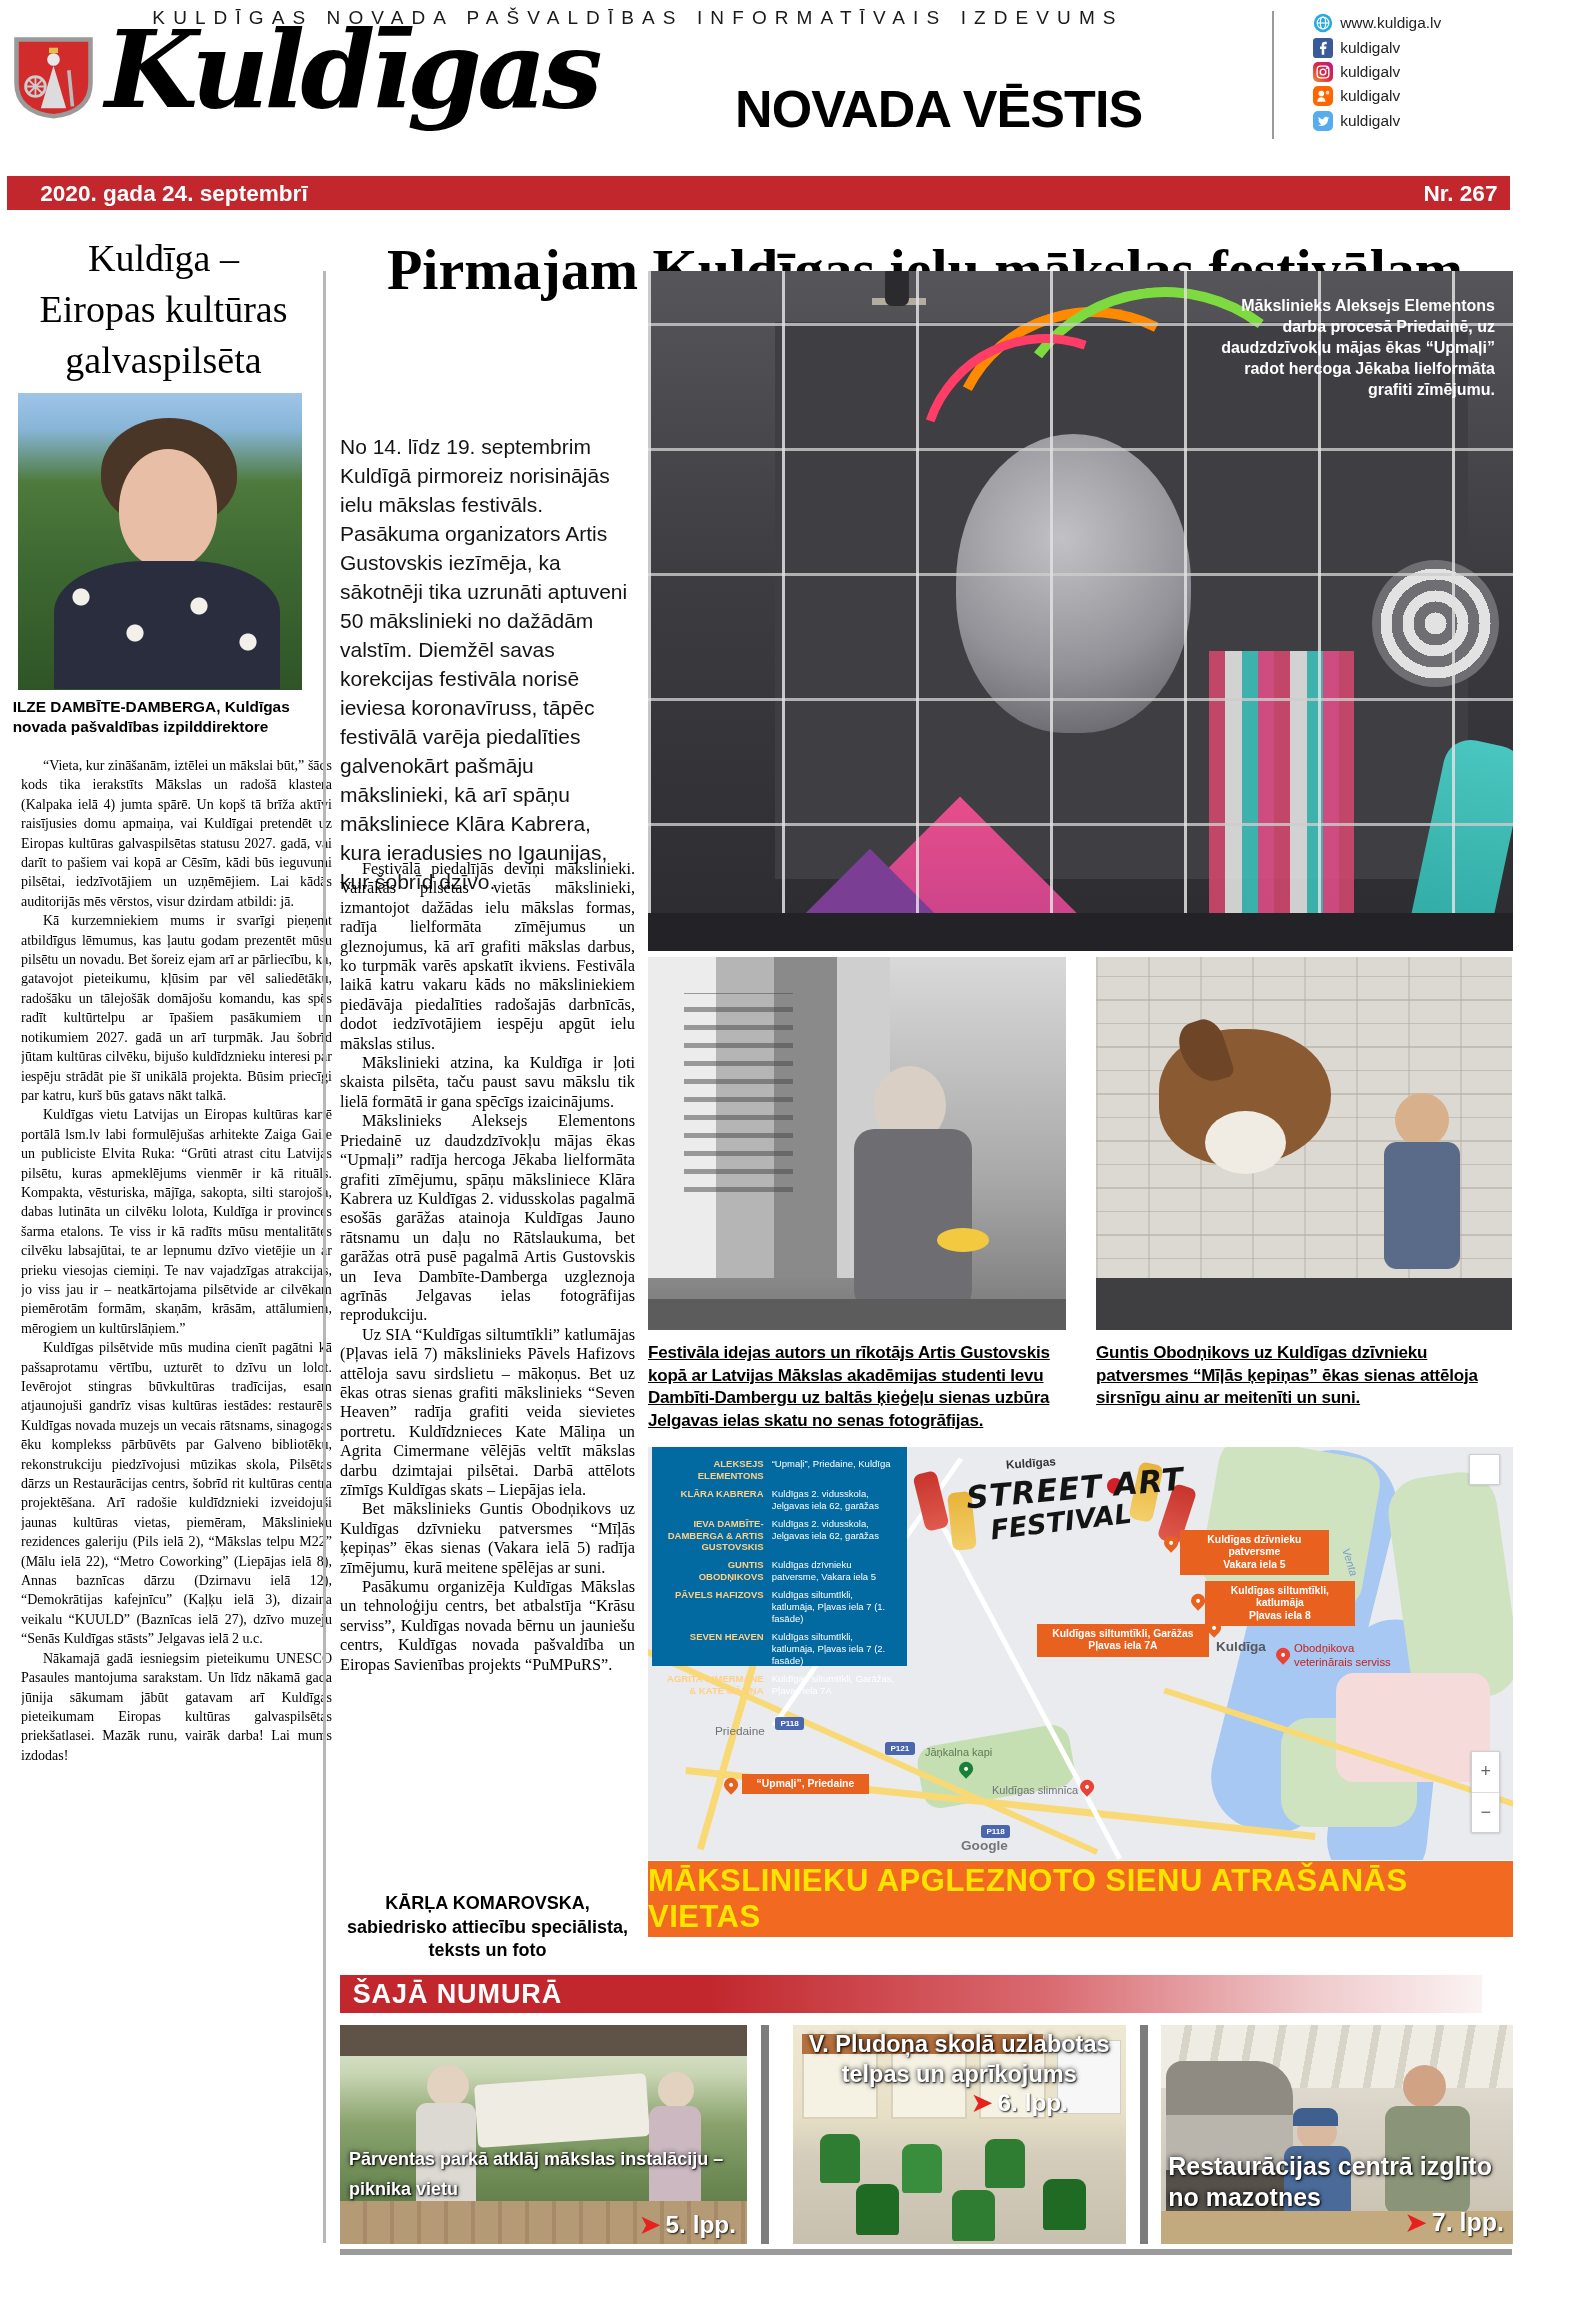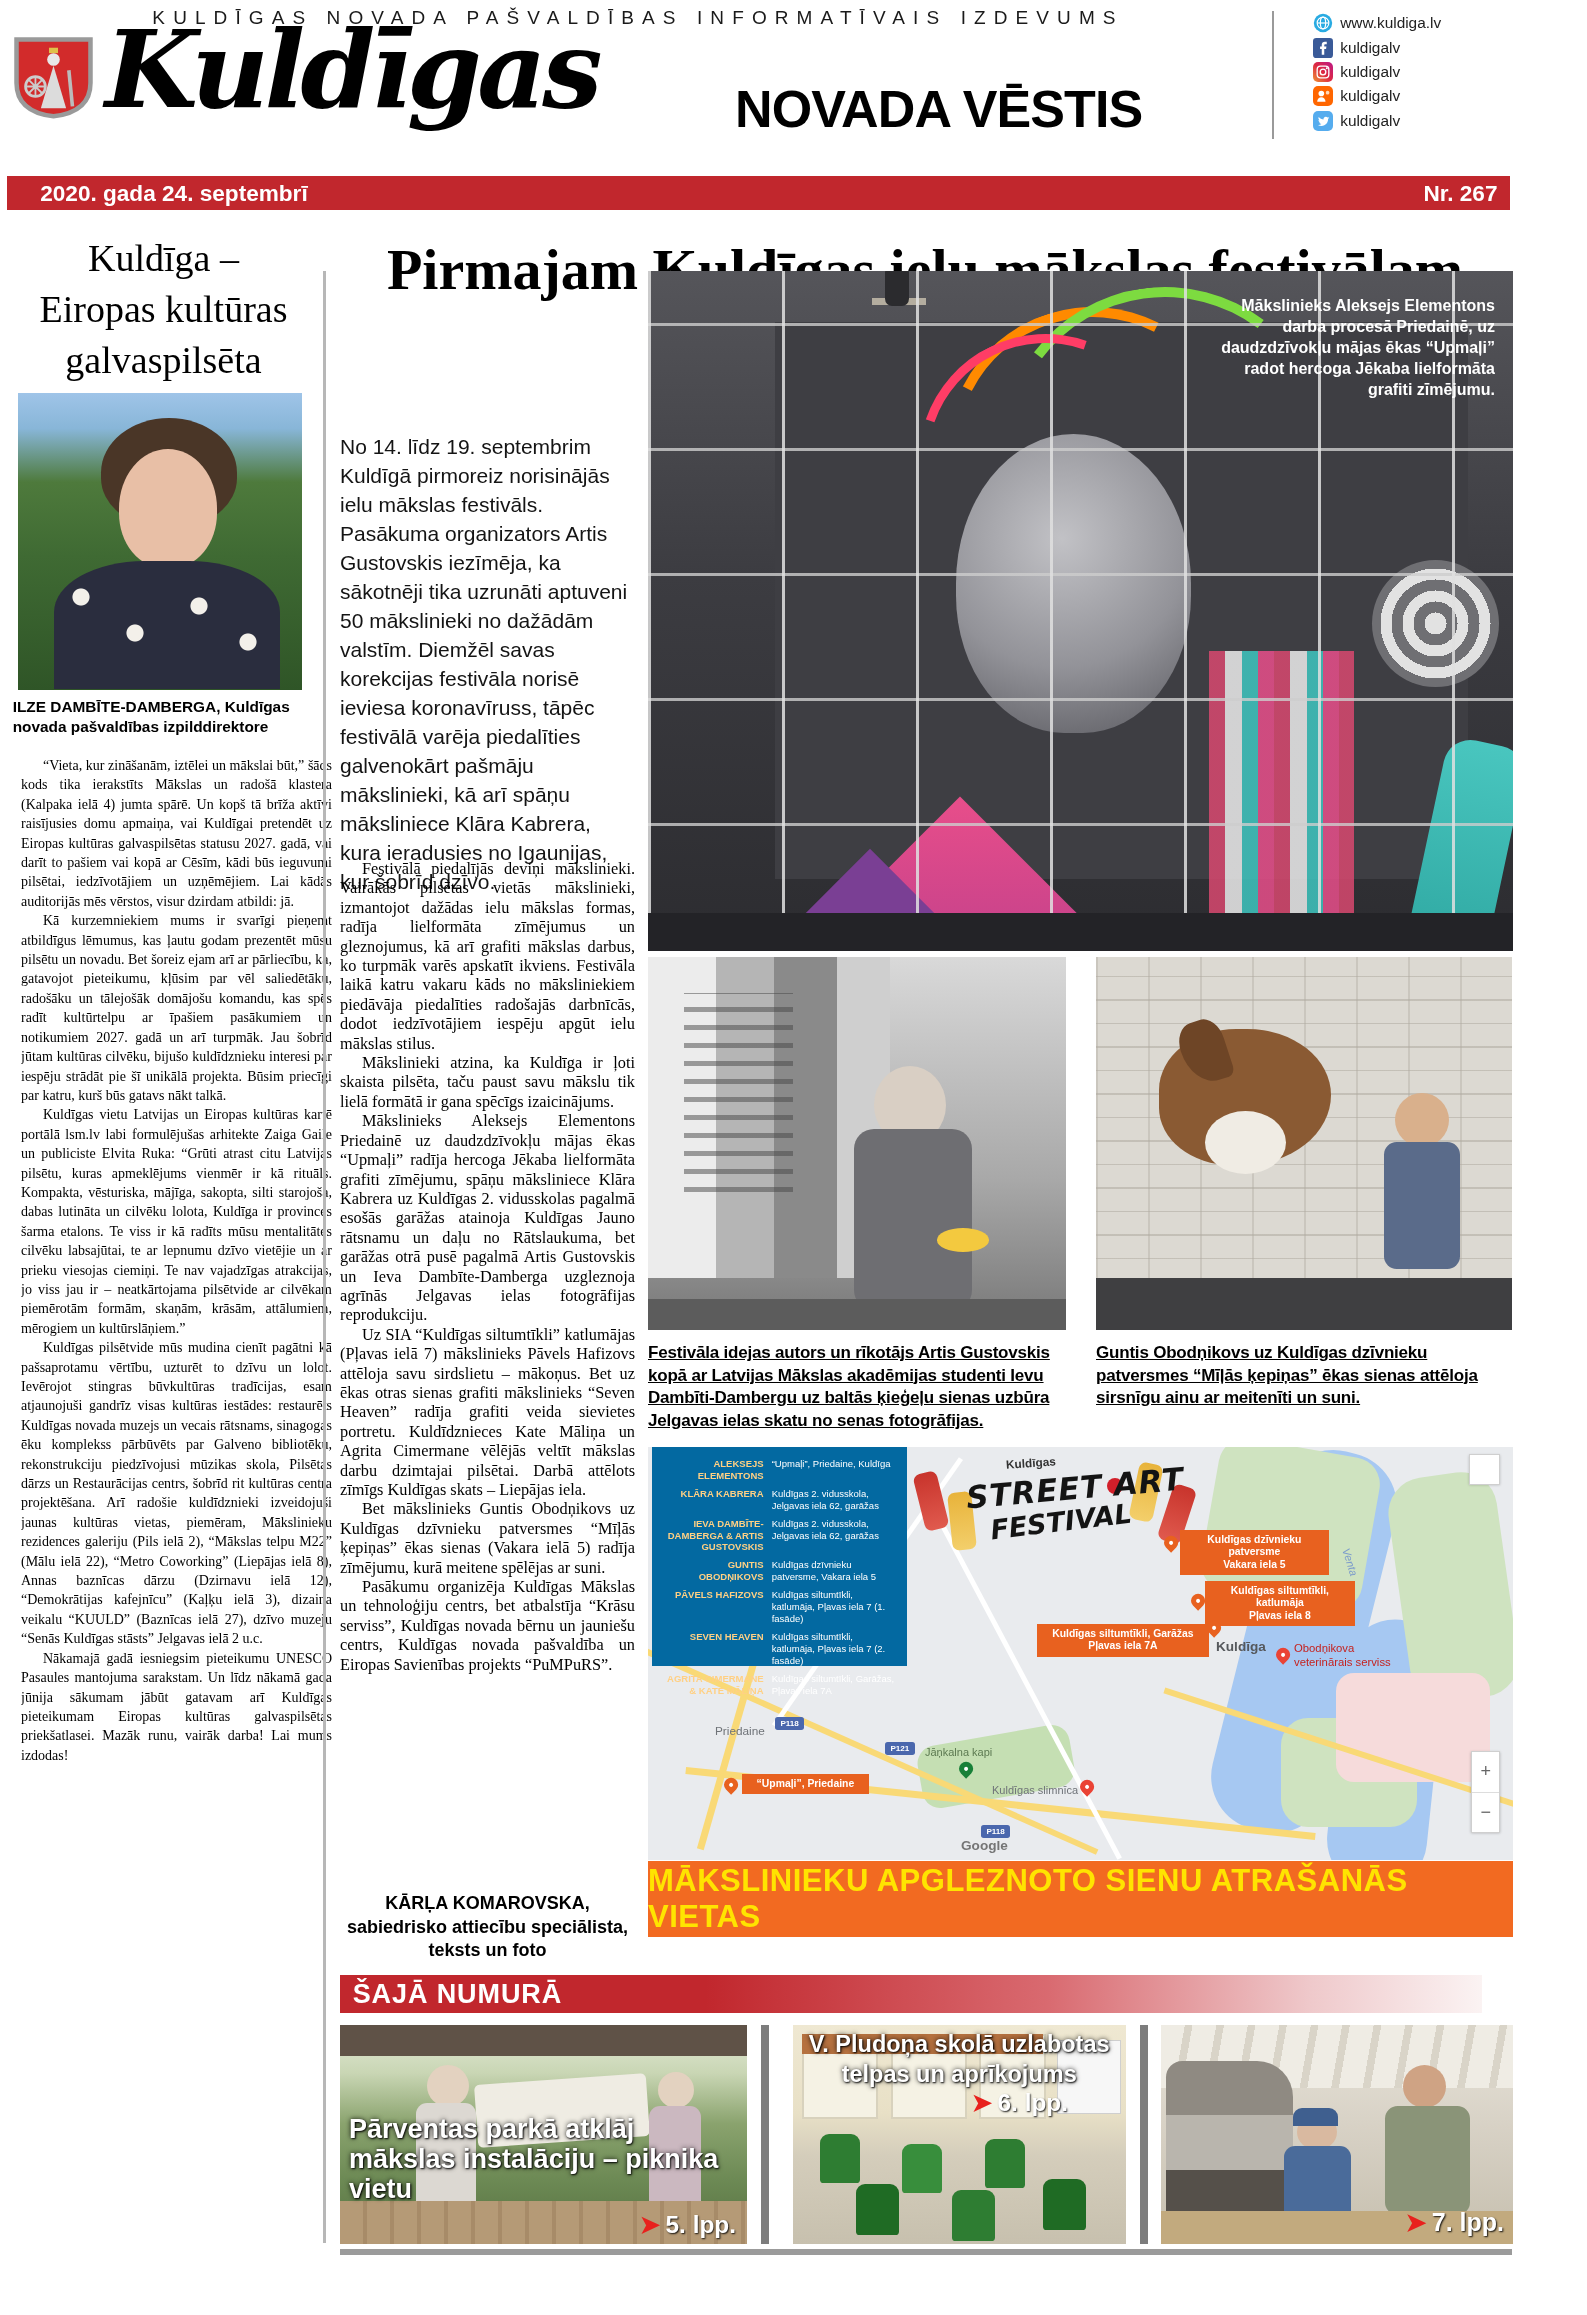--- a/index.html
+++ b/index.html
@@ -94,21 +94,21 @@
   .street-logo .t0{position:absolute;left:87px;top:1.8px;font-size:11.8px;font-weight:bold;color:#333;transform:rotate(-4deg);}
 
   
   .banner{left:648px;top:1861px;width:865px;height:76px;background:#f26a21;display:flex;align-items:center;justify-content:center;}
   .banner span{color:#ffe400;font-size:31px;font-weight:bold;letter-spacing:0.5px;}
   .band{left:340px;top:1975px;width:1142px;height:38px;
         background:linear-gradient(90deg,#c1272d 0%,#c1272d 32%,#d96a70 62%,#efc9cb 85%,#fbf3f3 100%);
         display:flex;align-items:center;}
   .band span{color:#fff;font-size:27px;font-weight:bold;letter-spacing:0.9px;padding-left:12.7px;}
   .teaser{top:2025px;height:219px;overflow:hidden;cursor:pointer;}
-  .t-title{position:absolute;color:#fff;font-weight:bold;font-size:27px;line-height:30px;
+  .t-title{position:absolute;color:#fff;font-weight:bold;font-size:18px;line-height:30px;
         text-shadow:0 0 5.4px rgba(0,0,0,.85),0.9px 0.9px 1.8px rgba(0,0,0,.9);}
   .t-page{position:absolute;color:#fff;font-weight:bold;font-size:24.4px;text-shadow:0.9px 0.9px 1.8px rgba(0,0,0,.9);}
   .t-page .arr{color:#e8211d;margin-right:5.4px;text-shadow:none;}
   .tdiv{top:2025px;width:8.1px;height:219px;background:#7d7d7d;}
   .bottom-rule{left:340px;top:2249px;width:1172px;height:6.3px;background:#9b9b9b;}
 
   .decor{position:absolute;}
 </style>
 </head>
 <body>
@@ -377,19 +377,20 @@
 
   <div class="abs teaser photo" style="left:1161px;width:352px;background:linear-gradient(180deg,#e8e4da 0%,#d8d2c6 45%,#c6bfae 100%);">
     <div class="decor" style="left:0;top:0;width:100%;height:63px;background:repeating-linear-gradient(100deg,#efece4 0 23.5px,#d9d4c8 23.5px 31px);"></div>
     <div class="decor" style="left:5.4px;top:36px;width:127px;height:181px;border-radius:16.3px 36px 0 0;background:linear-gradient(180deg,#8f8a82 0 30%,#b9b5ad 30% 60%,#55504a 60%);"></div>
     <div class="decor" style="left:136px;top:89px;width:40px;height:36px;border-radius:50%;background:#d9b9a0;"></div>
     <div class="decor" style="left:132px;top:83px;width:45px;height:18px;border-radius:9px 9px 0 0;background:#3f5f8f;"></div>
     <div class="decor" style="left:123px;top:121px;width:67px;height:90px;border-radius:11px;background:#4a6b9a;"></div>
     <div class="decor" style="left:242px;top:40px;width:43px;height:43px;border-radius:50%;background:#cfa384;"></div>
     <div class="decor" style="left:224px;top:81px;width:85px;height:109px;border-radius:12.7px;background:#8a9478;"></div>
     <div class="decor" style="left:0;bottom:0;width:100%;height:33px;background:#c2aa7e;"></div>
+    <div class="t-title" style="left:7.2px;bottom:31px;width:338px;font-size:25px;line-height:31px;">Restaurācijas centrā izglīto no mazotnes</div>
     <div class="t-page" style="right:9px;bottom:7.2px;font-size:25px;"><span class="arr">➤</span><span>7. lpp.</span></div>
   </div>
 
   <div class="abs bottom-rule"></div>
 
 </div>
 
 
 </body></html>

